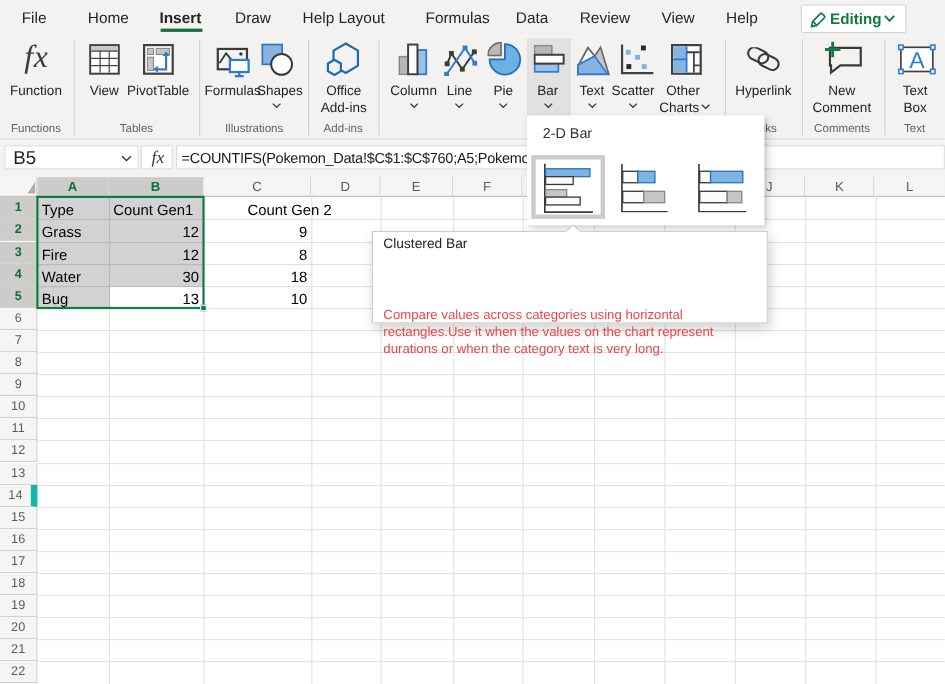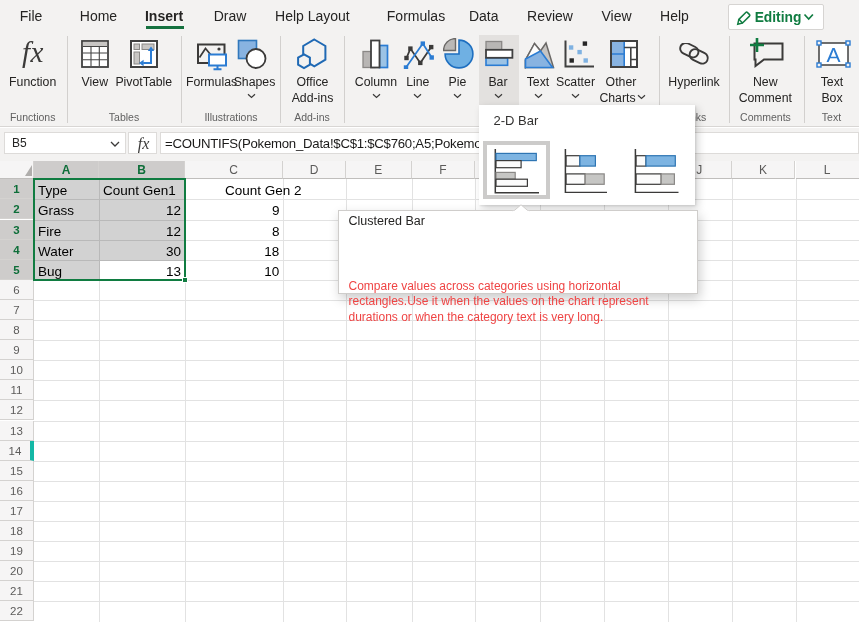--- a/index.html
+++ b/index.html
@@ -210,21 +210,21 @@
         <g fill="#f3f2f1" stroke="#2b7cd3" stroke-width="1.4">
           <rect x="1" y="1" width="4" height="4"></rect>
           <rect x="30" y="1" width="4" height="4"></rect>
           <rect x="1" y="23" width="4" height="4"></rect>
           <rect x="30" y="23" width="4" height="4"></rect>
         </g>
       </svg>
 </div>
 <div id="fbar" class="abs">
 <div class="fbox" style="left:4px;top:4px;width:122px;height:22px;">
-        <div style="position:absolute;left:7px;top:0;height:21px;line-height:21px;font-size:12px;color:#252423;">B5</div>
+        <div style="position:absolute;left:7px;top:0;height:21px;line-height:21px;font-size:17px;color:#252423;">B5</div>
         <svg width="10" height="7" style="position:absolute;right:5px;top:8px;">
           <path d="M1 1 L5 5 L9 1" stroke="#3b3a39" stroke-width="1.3" fill="none"></path>
         </svg>
       </div>
 <div class="fbox" style="left:128px;top:4px;width:29px;height:22px;">
         <div style="position:absolute;left:0;top:0;width:29px;height:21px;line-height:21px;text-align:center;font-family:'Liberation Serif',serif;font-style:italic;font-size:16px;color:#3b3a39;">fx</div>
       </div>
 <div class="fbox" style="left:160px;top:4px;width:699px;height:22px;">
         <div style="position:absolute;left:4px;top:0;height:21px;line-height:22px;font-size:13.2px;letter-spacing:-0.25px;color:#1b1a19;white-space:nowrap;">=COUNTIFS(Pokemon_Data!$C$1:$C$760;A5;Pokemon_Data!$D$1:$D$760)</div>
       </div>
@@ -253,21 +253,21 @@
 <div class="rowhead hsel" style="top:78.6px;border-right:1px solid #d4d2d0;">4</div>
 <div class="rowhead hsel" style="top:98.7px;border-right:1px solid #d4d2d0;">5</div>
 <div class="rowhead" style="top:118.8px;border-right:1px solid #d4d2d0;">6</div>
 <div class="rowhead" style="top:138.9px;border-right:1px solid #d4d2d0;">7</div>
 <div class="rowhead" style="top:159.0px;border-right:1px solid #d4d2d0;">8</div>
 <div class="rowhead" style="top:179.1px;border-right:1px solid #d4d2d0;">9</div>
 <div class="rowhead" style="top:199.2px;border-right:1px solid #d4d2d0;">10</div>
 <div class="rowhead" style="top:219.3px;border-right:1px solid #d4d2d0;">11</div>
 <div class="rowhead" style="top:239.4px;border-right:1px solid #d4d2d0;">12</div>
 <div class="rowhead" style="top:259.5px;border-right:1px solid #d4d2d0;">13</div>
-<div class="rowhead" style="top:279.6px;border-right:4px solid #14b8a6;">14</div>
+<div class="rowhead" style="top:279.6px;border-right:6px solid #14b8a6;">14</div>
 <div class="rowhead" style="top:299.7px;border-right:1px solid #d4d2d0;">15</div>
 <div class="rowhead" style="top:319.8px;border-right:1px solid #d4d2d0;">16</div>
 <div class="rowhead" style="top:339.9px;border-right:1px solid #d4d2d0;">17</div>
 <div class="rowhead" style="top:360.0px;border-right:1px solid #d4d2d0;">18</div>
 <div class="rowhead" style="top:380.1px;border-right:1px solid #d4d2d0;">19</div>
 <div class="rowhead" style="top:400.2px;border-right:1px solid #d4d2d0;">20</div>
 <div class="rowhead" style="top:420.3px;border-right:1px solid #d4d2d0;">21</div>
 <div class="rowhead" style="top:440.4px;border-right:1px solid #d4d2d0;">22</div>
 <div class="gl-v" style="left:99.0px;top:18.3px;height:442.7px;"></div>
 <div class="gl-v" style="left:185.0px;top:18.3px;height:442.7px;"></div>

